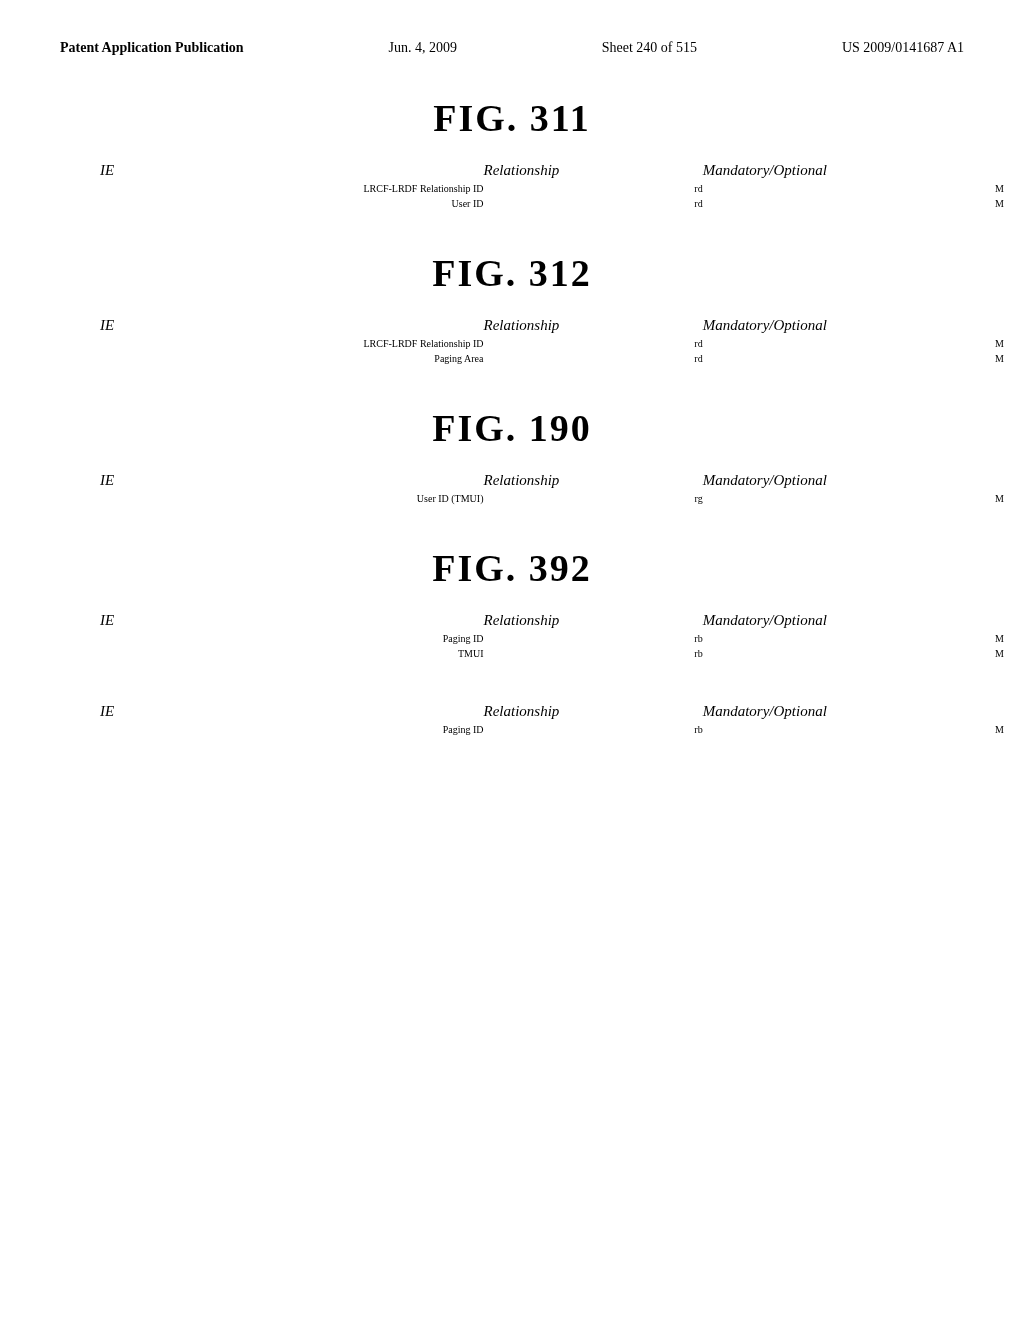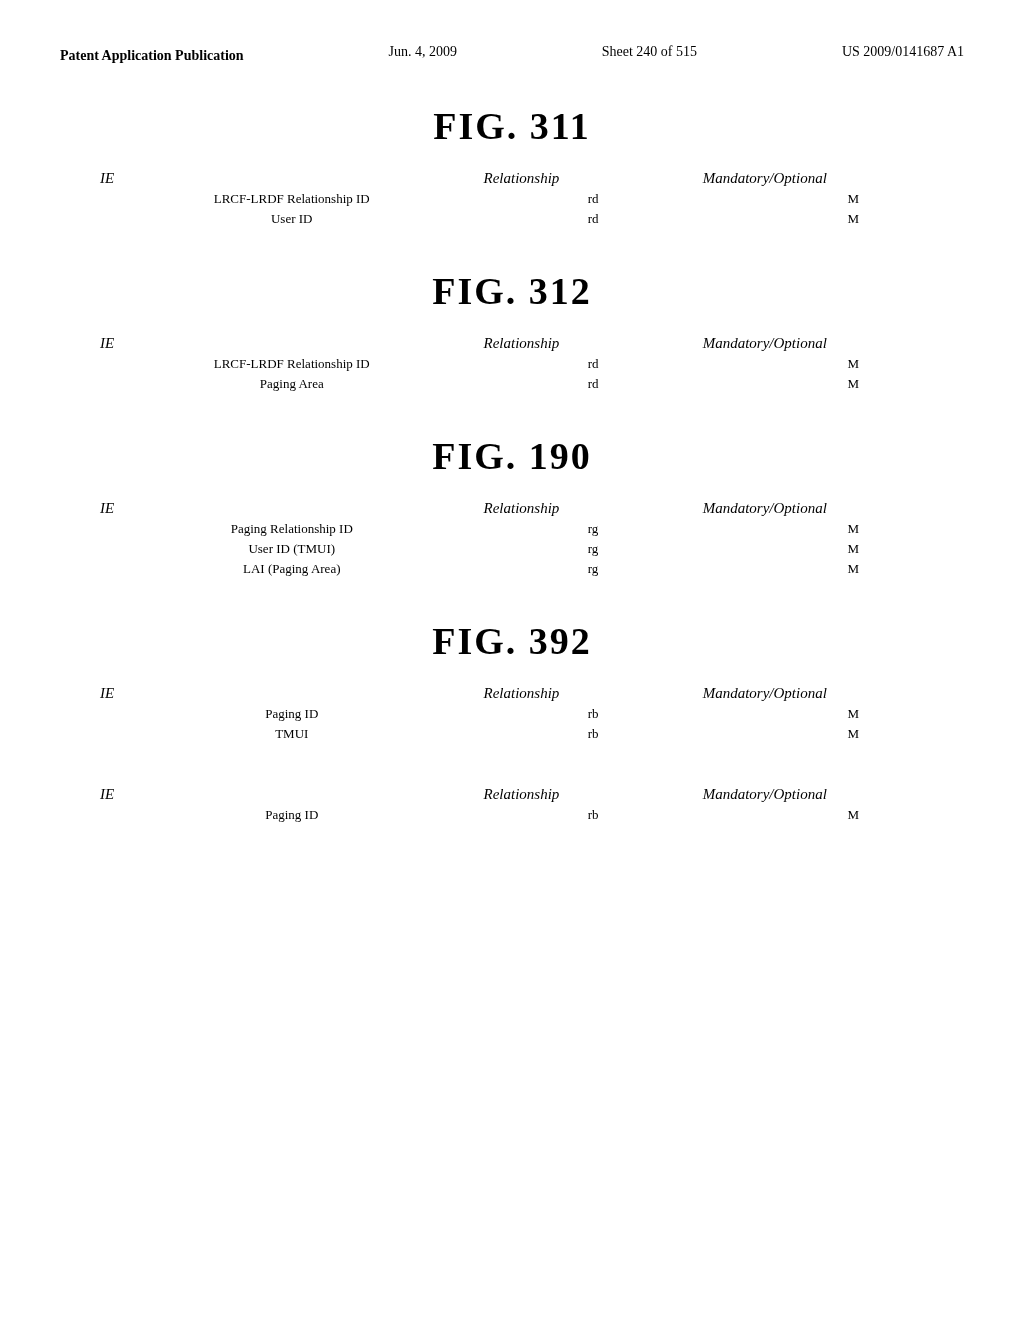--- a/index.html
+++ b/index.html
@@ -28,21 +28,20 @@
       justify-content: space-between;
       align-items: center;
       border-bottom: none;
       margin-bottom: 40px;
       font-size: 14px;
     }
 
     .header-left {
       font-weight: bold;
       font-size: 14px;
-      margin-top: 8px;
     }
 
     .fig-section {
       margin-bottom: 40px;
     }
 
     .fig-title {
       text-align: center;
       font-size: 38px;
       font-weight: bold;
@@ -59,23 +58,23 @@
 
     .fig-table th {
       font-style: italic;
       font-weight: normal;
       text-align: left;
       padding: 2px 0;
       font-size: 15px;
     }
 
     .fig-table td {
-      text-align: center;
+      text-align: right;
       padding: 2px 0;
-      font-size: 13px;
+      font-size: 10px;
     }
 
     .col-ie {
       width: 280px;
     }
 
     .col-rel {
       width: 160px;
     }
 
@@ -154,34 +153,24 @@
         <table class="fig-table">
           <thead>
             <tr>
               <th class="col-ie ie-italic">IE</th>
               <th class="col-rel" style="font-style: italic;">Relationship</th>
               <th class="col-mo" style="font-style: italic;">Mandatory/Optional</th>
             </tr>
           </thead>
           <tbody>
             <tr>
-              <td class="col-ie">Paging  Relationship ID</td>
-              <td class="col-rel">rg</td>
-              <td class="col-mo">M</td>
-            </tr>
-            <tr>
               <td class="col-ie">User ID (TMUI)</td>
               <td class="col-rel">rg</td>
               <td class="col-mo">M</td>
             </tr>
-            <tr>
-              <td class="col-ie">LAI (Paging Area)</td>
-              <td class="col-rel">rg</td>
-              <td class="col-mo">M</td>
-            </tr>
           </tbody>
         </table>
       </div>
       <div class="fig-section">
         <div class="fig-title">FIG.  392</div>
         <table class="fig-table">
           <thead>
             <tr>
               <th class="col-ie ie-italic">IE</th>
               <th class="col-rel" style="font-style: italic;">Relationship</th>

